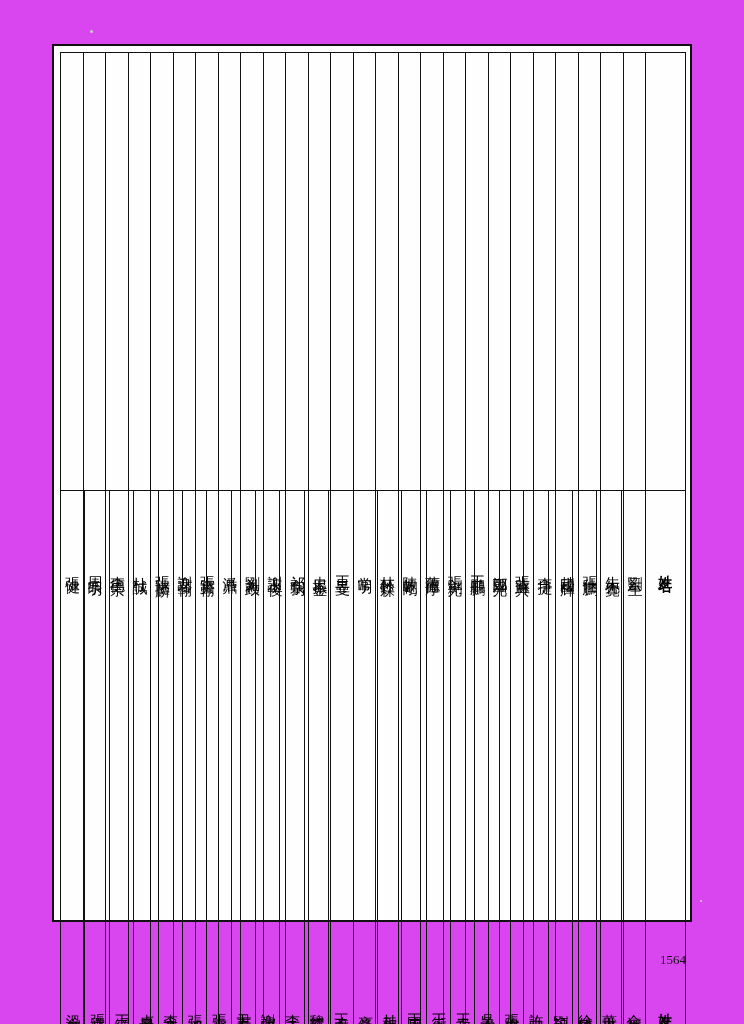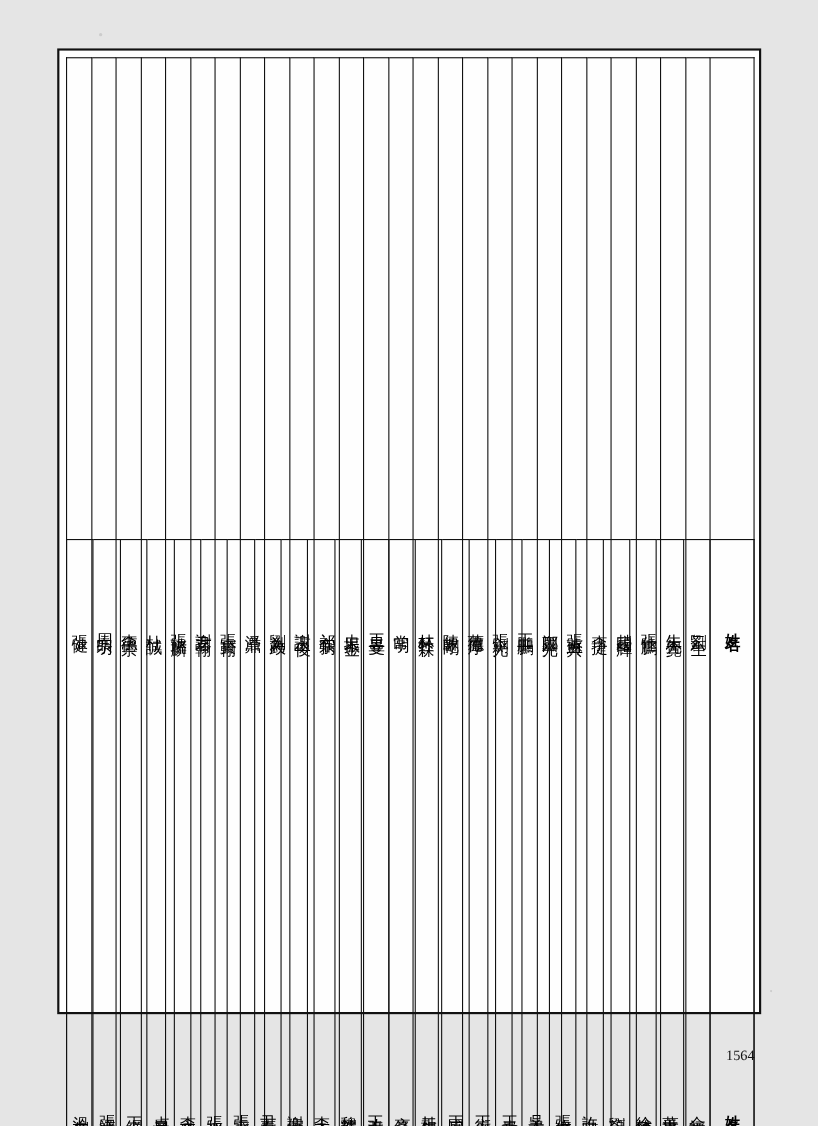--- a/index.html
+++ b/index.html
@@ -6,21 +6,21 @@
   body{
     width:744px;height:1024px;
     background:#fdfdfb;
     font-family:"DejaVu Sans","Liberation Sans",sans-serif;
     position:relative;
     overflow:hidden;
   }
   .page{
     position:absolute;
     left:0;top:0;width:744px;height:1024px;
-    background:#e5e5e5;
+    background:#d946ef;
   }
   
   .frame{
     position:absolute;
     left:52px;top:44px;
     width:640px;height:878px;
     border:2px solid #111;
     background:#fefefe;
     box-sizing:border-box;
   }

